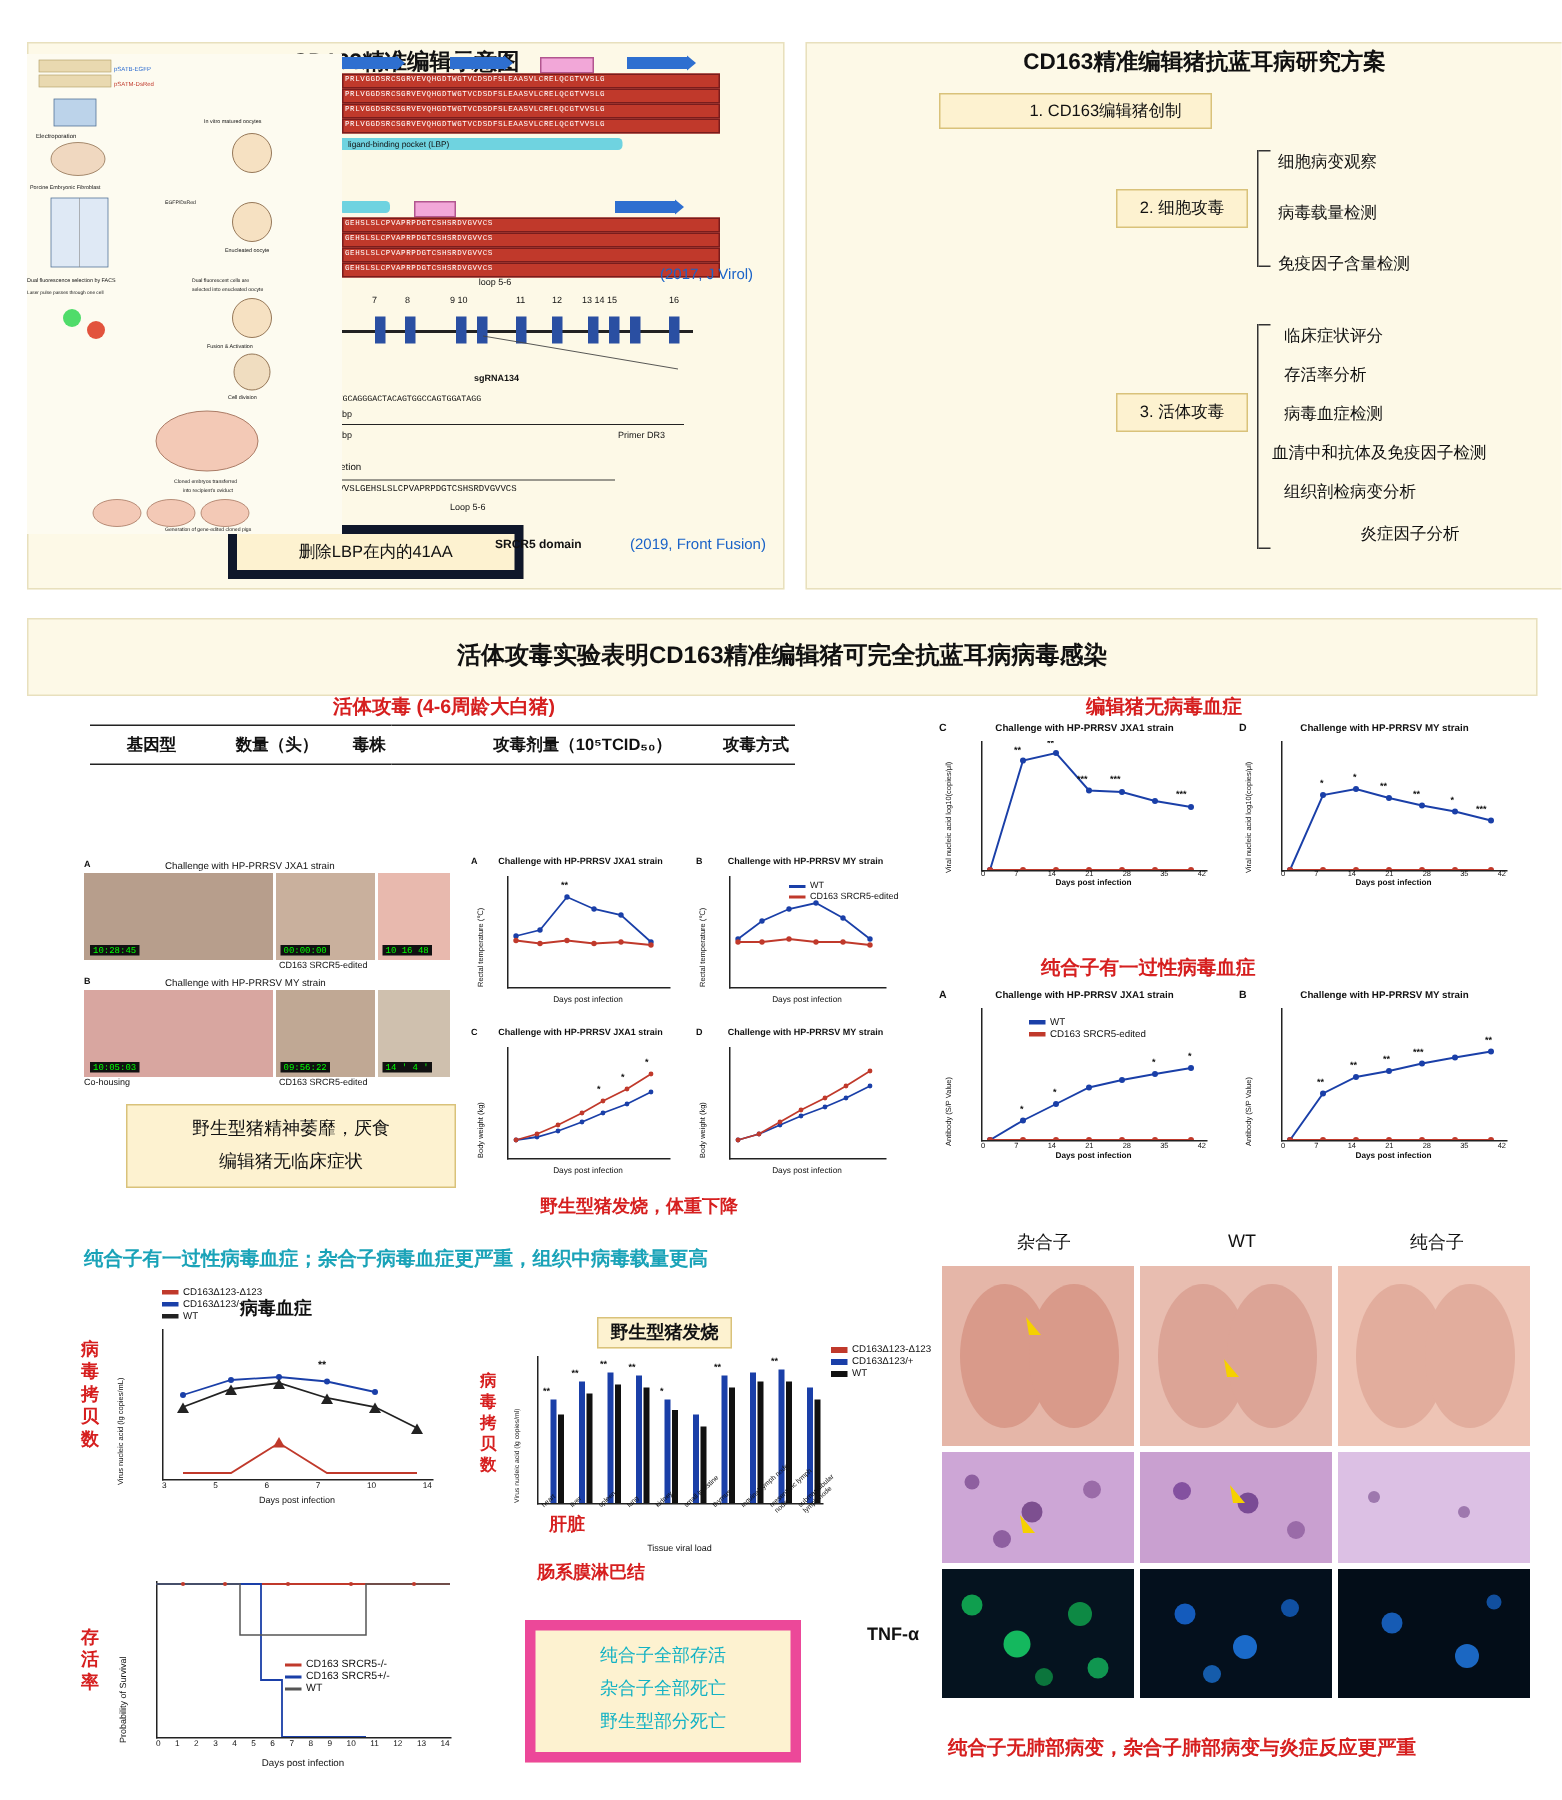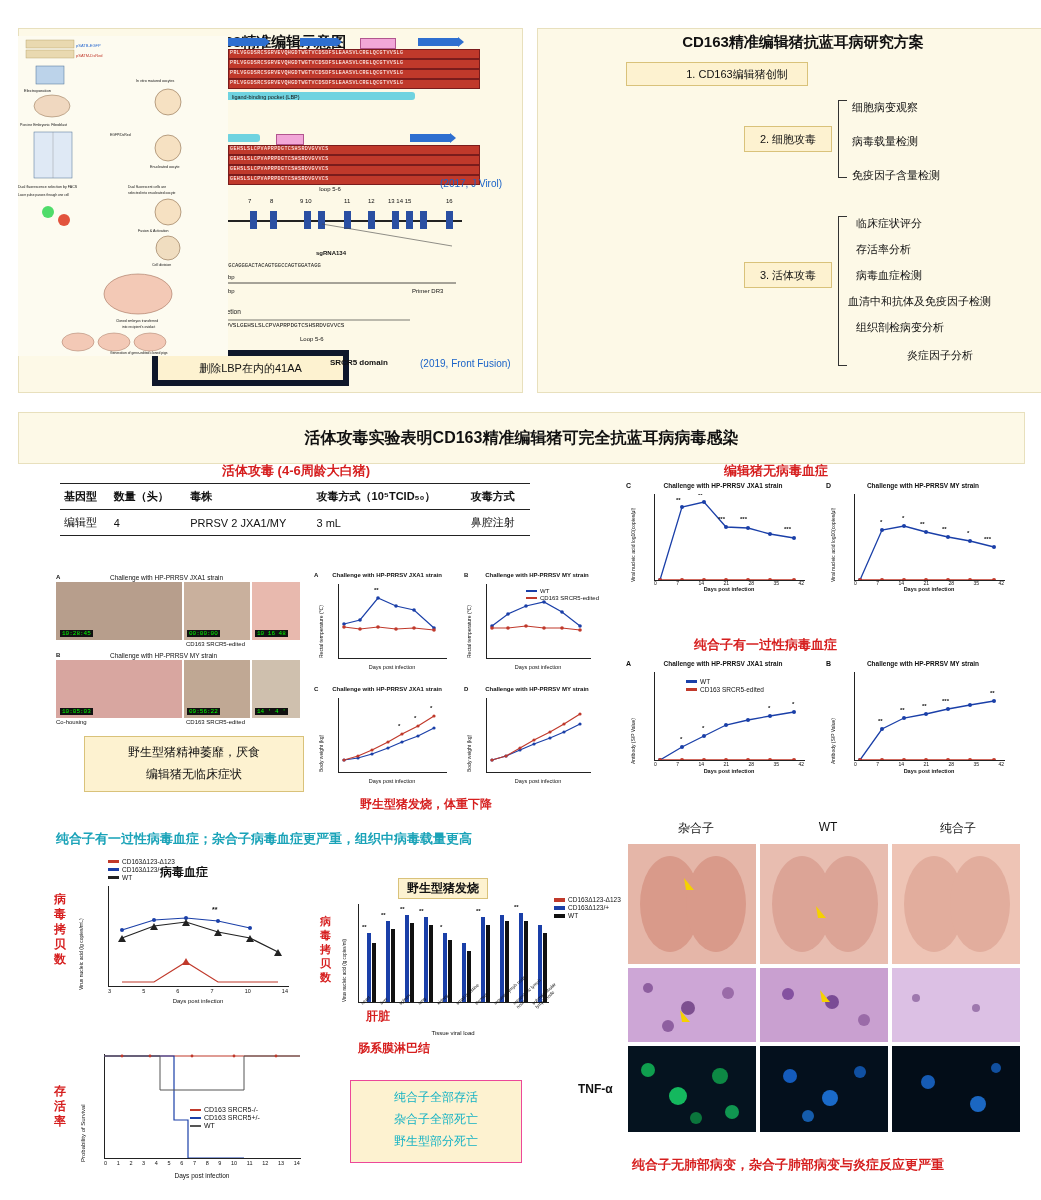--- a/index.html
+++ b/index.html
@@ -47,34 +47,34 @@
   .brace:before,.brace:after{content:"";position:absolute;left:0;width:8px;height:1.3px;background:#333;}
   .brace:before{top:0;}
   .brace:after{bottom:0;}
   .bitem{position:absolute;font-size:11px;white-space:nowrap;}
   
   #p3{left:18px;top:412px;width:1007px;height:52px;}
   #p3 .hd{height:50px;line-height:50px;font-size:16px;}
   
   .tblttl{position:absolute;font-weight:bold;font-size:13px;}
   table.challenge{position:absolute;left:60px;top:483px;border-collapse:collapse;font-size:11px;width:470px;}
-  table.challenge th,table.challenge td{border-top:1px solid #222;border-bottom:1px solid #222;padding:5px 4px;text-align:left;margin-top:32px;}
+  table.challenge th,table.challenge td{border-top:1px solid #222;border-bottom:1px solid #222;padding:5px 4px;text-align:right;margin-top:32px;}
   table.challenge th{font-weight:bold;}
   table.challenge tr.mid td{border-top:none;border-bottom:none;}
   
   .photo{position:absolute;background:#cbb6a8;overflow:hidden;}
   .ph-time{position:absolute;background:#111;color:#0f0;font-size:6px;padding:0 2px;font-family:"Liberation Mono",monospace;}
   
   .mini{position:absolute;background:#fff;}
   .mini .mttl{font-size:6px;font-weight:bold;text-align:center;}
   .axisbox{position:absolute;border-left:1px solid #222;border-bottom:1px solid #222;}
   .ylab{position:absolute;font-size:5px;transform:rotate(-90deg);transform-origin:left top;white-space:nowrap;}
   .xlab{position:absolute;font-size:5.5px;text-align:center;width:100%;}
   .noteyellow{position:absolute;background:#fdf2d0;border:1px solid #d9c27a;font-size:12px;text-align:center;}
-  .notecyan{position:absolute;background:#fdf2d0;border:1px solid #ec4899;font-size:12px;text-align:center;color:#13b2c4;}
+  .notecyan{position:absolute;background:#fdf2d0;border:7px solid #ec4899;font-size:12px;text-align:center;color:#13b2c4;}
   .lungcell{position:absolute;background:#e8bfbf;}
   .histcell{position:absolute;background:#c9a0d0;}
   .ifcell{position:absolute;background:#06121f;}
   .colhdr{position:absolute;font-size:12px;text-align:center;}
   .legendbox{position:absolute;font-size:6px;}
   .lg-row{display:flex;align-items:center;gap:3px;margin-bottom:1px;white-space:nowrap;}
   .lg-sw{width:11px;height:2px;}
 </style>
 </head>
 <body>
@@ -307,29 +307,22 @@
   <div class="ttl hd">活体攻毒实验表明CD163精准编辑猪可完全抗蓝耳病病毒感染</div>
 </div>
 
 <div class="tblttl red" style="left:222px;top:462px;">活体攻毒 (4-6周龄大白猪)</div>
 <table class="challenge">
   <tbody>
       <tr>
     <th>基因型</th>
     <th>数量（头）</th>
     <th>毒株</th>
-    <th>攻毒方式（10⁵TCID₅₀）</th>
+    <th>攻毒剂量（10⁵TCID₅₀）</th>
     <th>攻毒方式</th>
-  </tr>
-  <tr>
-    <td>编辑型</td>
-    <td>4</td>
-    <td>PRRSV 2 JXA1/MY</td>
-    <td>3 mL</td>
-    <td>鼻腔注射</td>
   </tr>
 </tbody>
   </table>
 
 <div class="photo" style="left:56px;top:582px;width:126px;height:58px;background:#b79e8c;">
   <div class="ph-time" style="left:4px;bottom:3px;">10:28:45</div>
 
 </div>
 <div class="photo" style="left:184px;top:582px;width:66px;height:58px;background:#c9b09d;">
   <div class="ph-time" style="left:3px;bottom:3px;">00:00:00</div>

